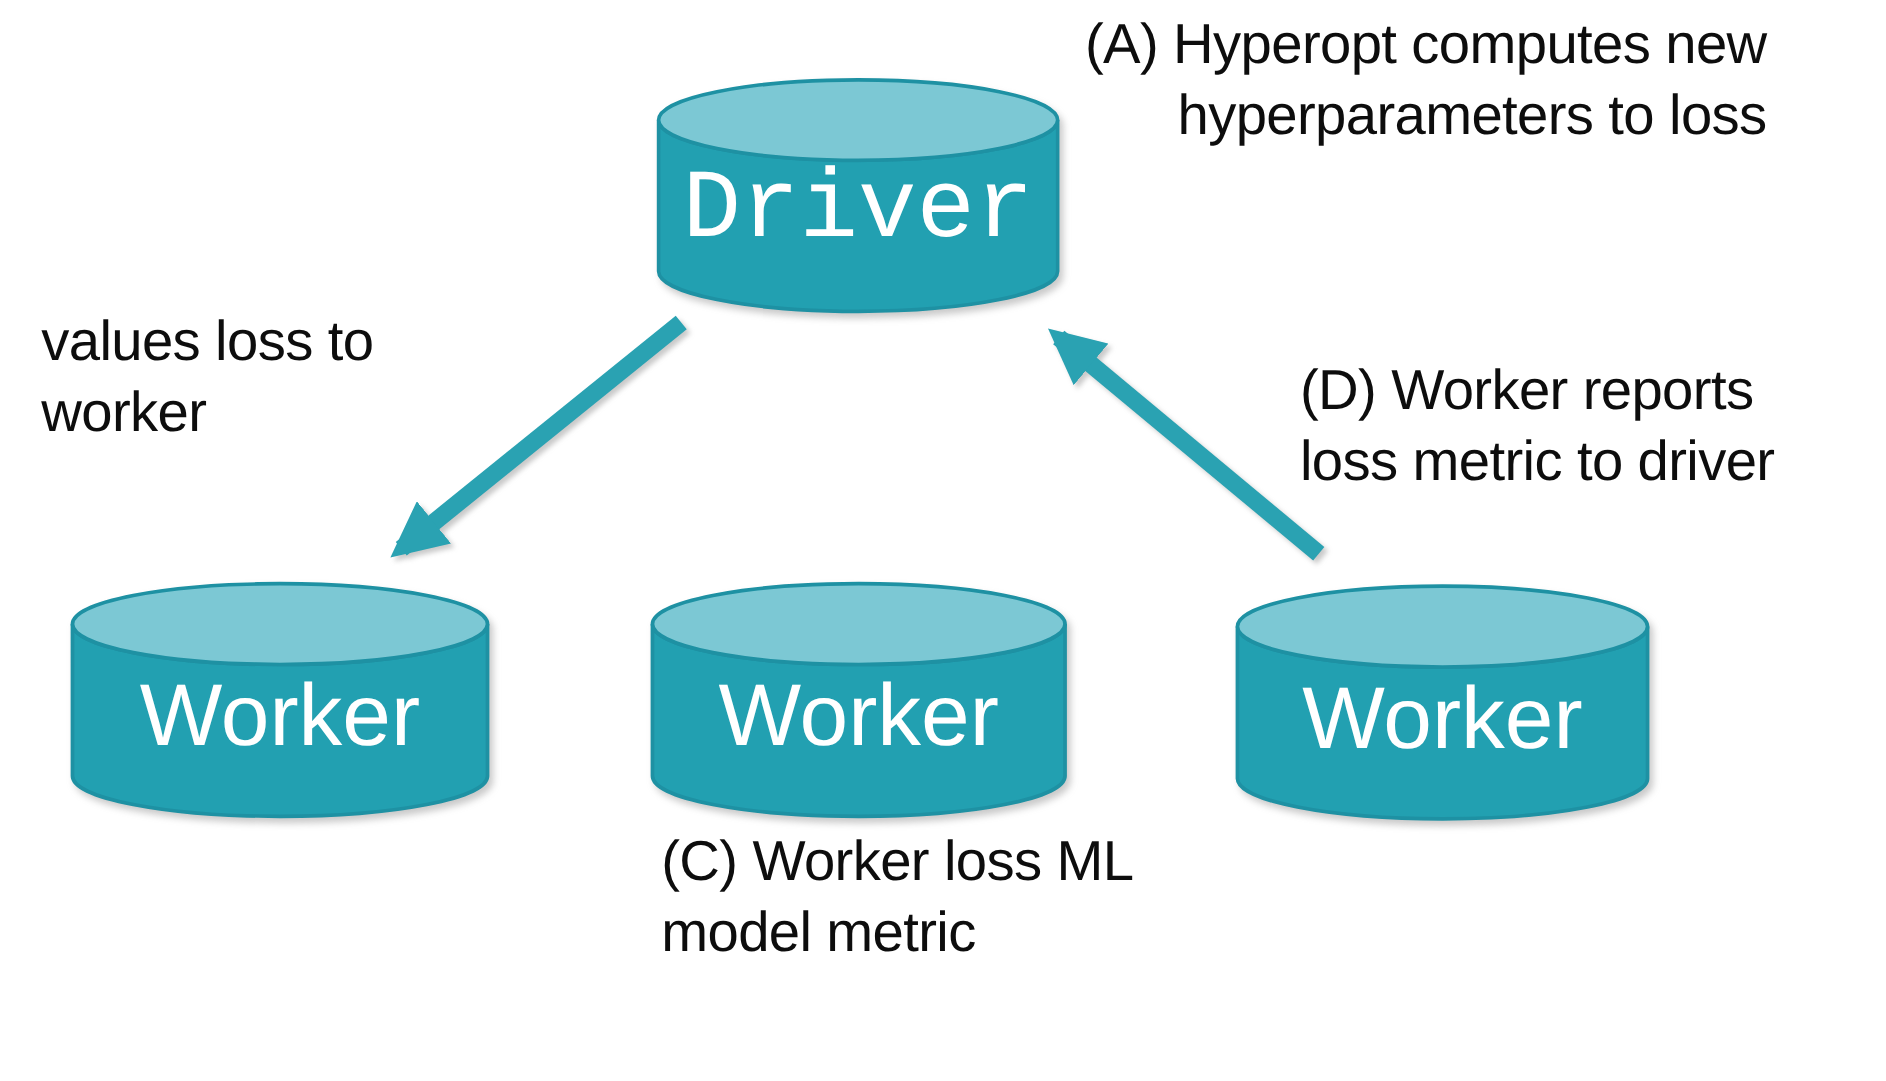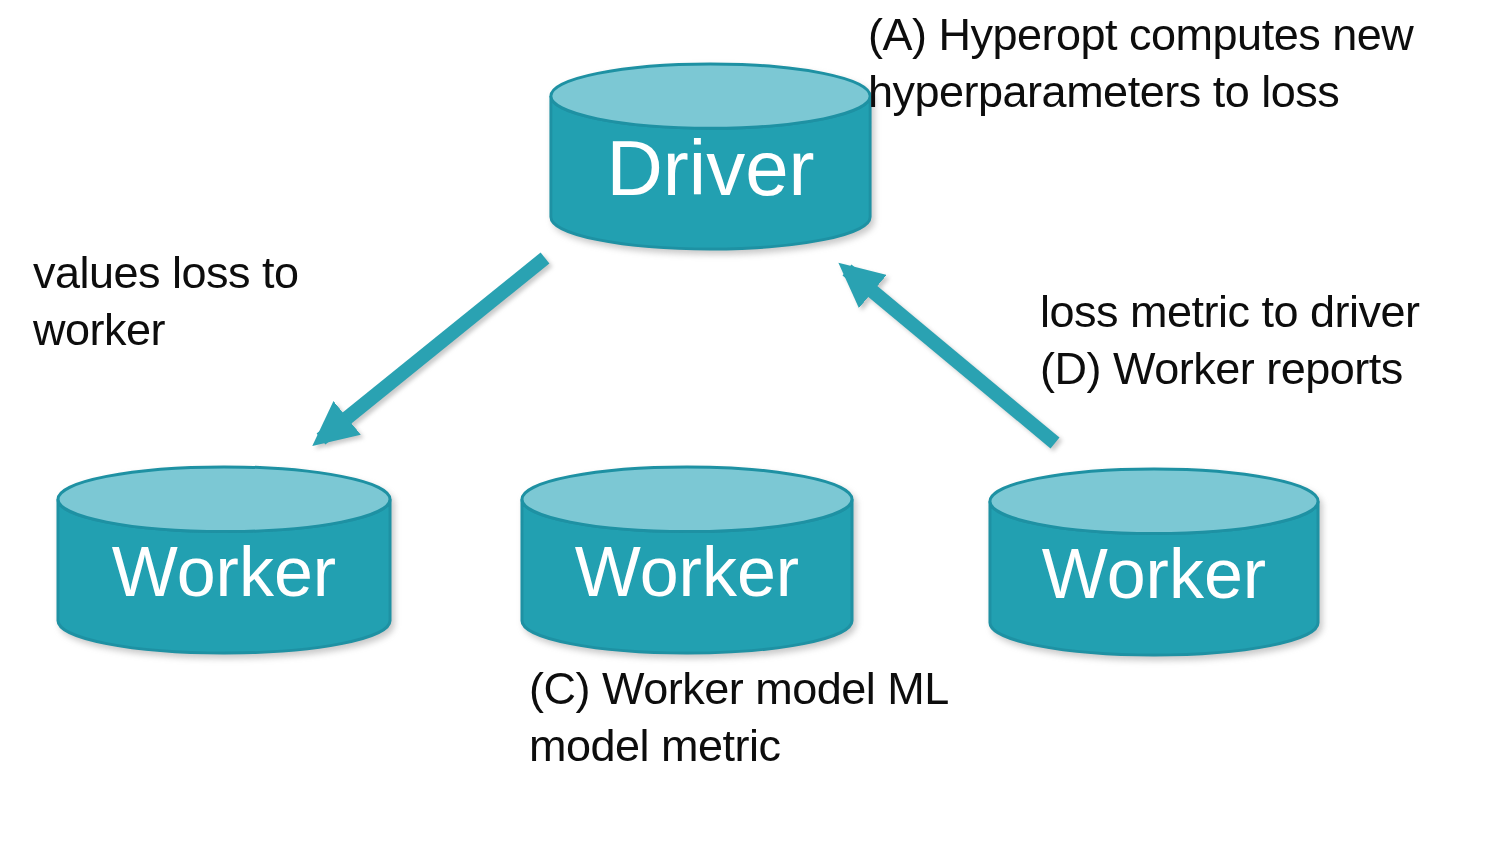--- a/index.html
+++ b/index.html
@@ -57,21 +57,21 @@
       </marker>
     </defs>
     <g class="arrow">
       <line x1="545" y1="258" x2="321" y2="439" stroke-width="14" marker-end="url(#ah)" stroke="#2aa2b2"></line>
     </g>
     <g class="arrow">
       <line x1="1055" y1="443" x2="847" y2="270" stroke-width="14" marker-end="url(#ah)" stroke="#2aa2b2"></line>
     </g>
   </svg>
 
-  <div class="cyl" style="left:548px; top:61px; width:325px; height:191px;">
+  <div class="cyl" style="left:524px; top:61px; width:325px; height:191px;font-family:Liberation Mono, monospace;">
     <svg viewBox="0 0 338 196" preserveAspectRatio="none">
       <path d="M 3 36 L 3 160 A 166 33 0 0 0 335 160 L 335 36 A 166 33 0 0 1 3 36 Z" stroke-width="3" fill="#22a0b1" stroke="#1e91a3"></path>
       <ellipse cx="169" cy="36" rx="166" ry="33" stroke-width="3" fill="#7cc8d4" stroke="#1e91a3"></ellipse>
     </svg>
     <span class="cyl-label driver-label">Driver</span>
   </div>
 
   <div class="cyl" style="left:55px; top:464px; width:338px; height:192px;">
     <svg viewBox="0 0 338 196" preserveAspectRatio="none">
       <path d="M 3 36 L 3 160 A 166 33 0 0 0 335 160 L 335 36 A 166 33 0 0 1 3 36 Z" stroke-width="3" fill="#22a0b1" stroke="#1e91a3"></path>
@@ -89,33 +89,33 @@
   </div>
 
   <div class="cyl" style="left:987px; top:466px; width:334px; height:192px;">
     <svg viewBox="0 0 338 196" preserveAspectRatio="none">
       <path d="M 3 36 L 3 160 A 166 33 0 0 0 335 160 L 335 36 A 166 33 0 0 1 3 36 Z" stroke-width="3" fill="#22a0b1" stroke="#1e91a3"></path>
       <ellipse cx="169" cy="36" rx="166" ry="33" stroke-width="3" fill="#7cc8d4" stroke="#1e91a3"></ellipse>
     </svg>
     <span class="cyl-label worker-label">Worker</span>
   </div>
 
-  <div class="note" style="left:868px; top:6px;">
+  <div class="note" style="left:868px; top:6px;text-align:right;">
     <div>(A) Hyperopt computes new</div>
     <div>hyperparameters to loss</div>
   </div>
 
   <div class="note" style="left:33px; top:244px;">
     <div>values loss to</div>
     <div>worker</div>
   </div>
 
   <div class="note" style="left:1040px; top:283px;">
+    <div>(D) Worker reports</div>
     <div>loss metric to driver</div>
-    <div>(D) Worker reports</div>
   </div>
 
   <div class="note" style="left:529px; top:660px;">
-    <div>(C) Worker model ML</div>
+    <div>(C) Worker loss ML</div>
     <div>model metric</div>
   </div>
 
 </div>
 
 </body></html>

